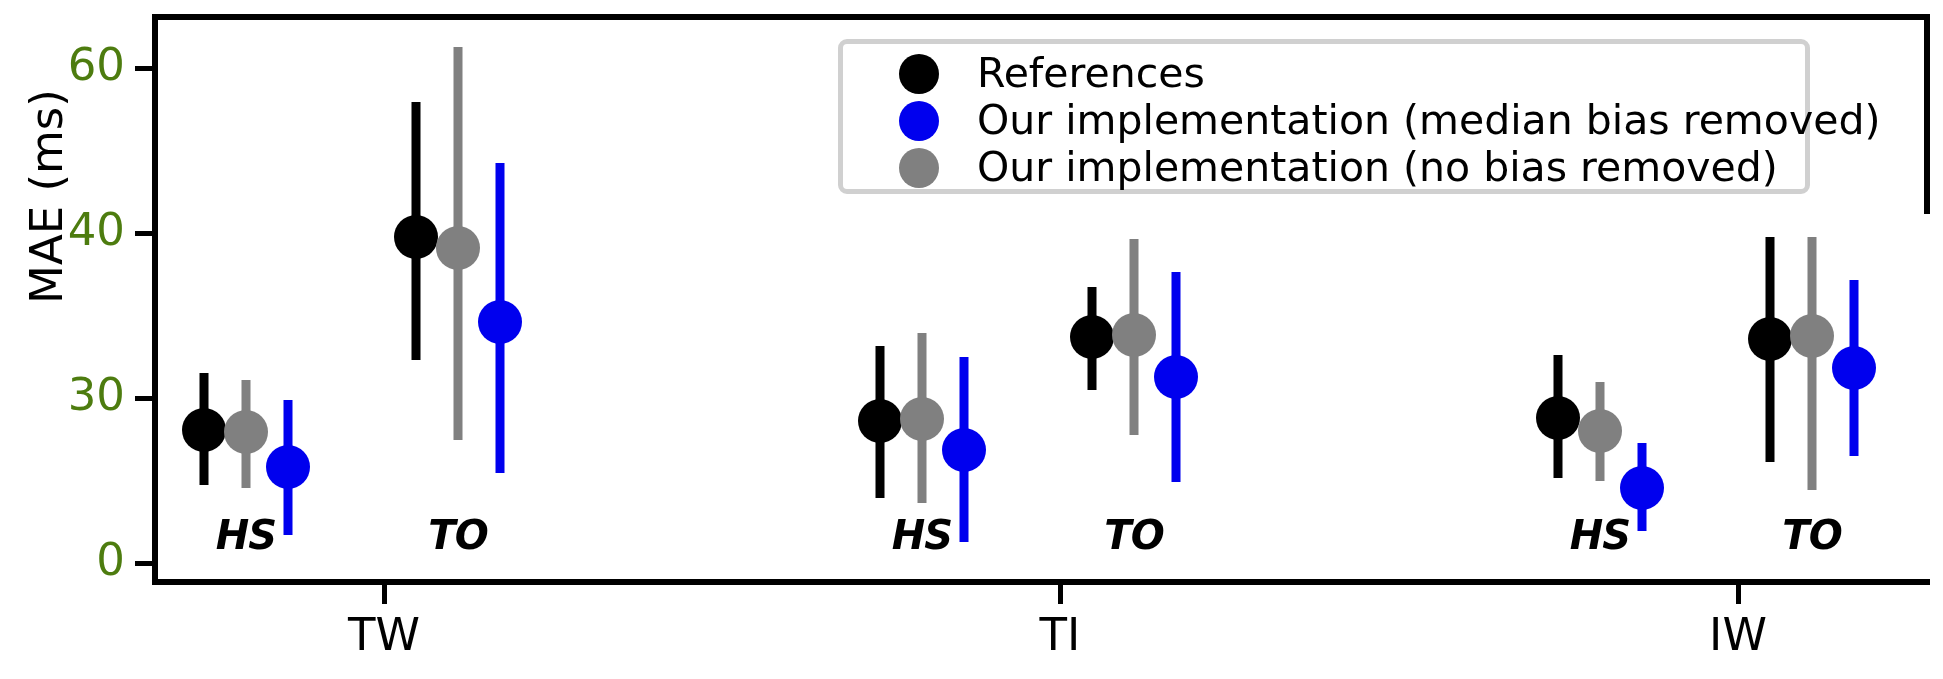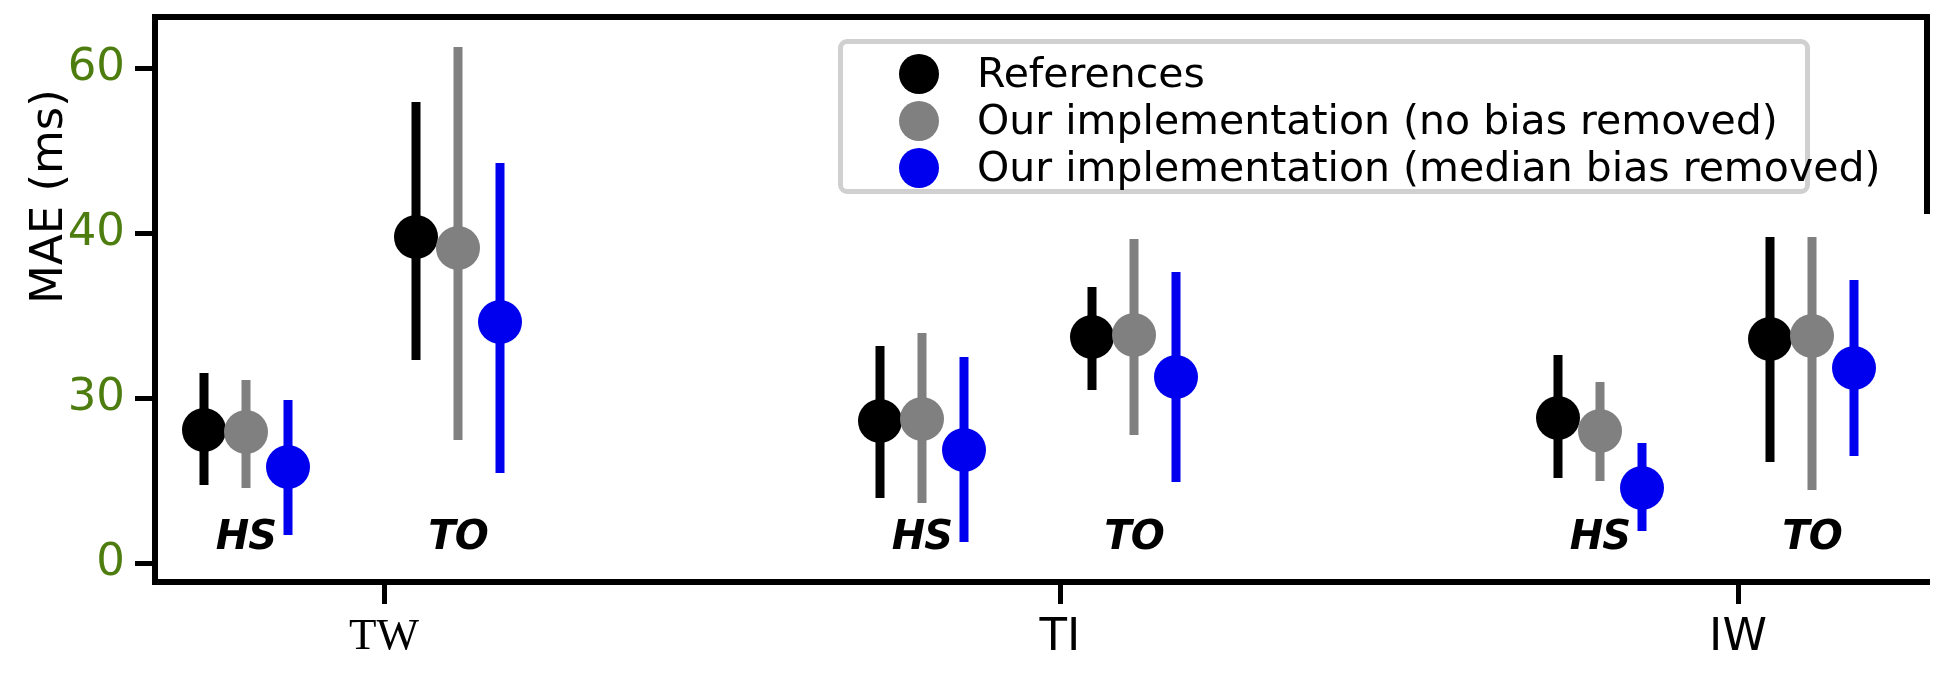--- a/index.html
+++ b/index.html
@@ -55,21 +55,21 @@
       <div class="ytick-label" style="top: 537px;">0</div>
       <div class="ytick-mark" style="top: 396px;"></div>
       <div class="ytick-label" style="top: 372px;">30</div>
       <div class="ytick-mark" style="top: 231px;"></div>
       <div class="ytick-label" style="top: 207px;">40</div>
       <div class="ytick-mark" style="top: 66px;"></div>
       <div class="ytick-label" style="top: 42px;">60</div>
     </div>
   <div id="xticks-layer">
       <div class="xtick-mark" style="left: 382px;"></div>
-      <div class="xtick-label" style="left: 384px; font-family: Liberation Serif, serif;">TW</div>
+      <div class="xtick-label" style="left: 384px;">TW</div>
       <div class="xtick-mark" style="left: 1058px;"></div>
       <div class="xtick-label" style="left: 1060px;">TI</div>
       <div class="xtick-mark" style="left: 1736px;"></div>
       <div class="xtick-label" style="left: 1738px;">IW</div>
     </div>
   <div id="groups-layer">
       <div class="grouplabel" style="left: 246px; top: 512px;">HS</div>
       <div class="grouplabel" style="left: 458px; top: 512px;">TO</div>
       <div class="grouplabel" style="left: 922px; top: 512px;">HS</div>
       <div class="grouplabel" style="left: 1134px; top: 512px;">TO</div>
@@ -114,22 +114,22 @@
       <div class="errbar" style="left: 1854px; top: 280.025px; height: 175.725px; background: rgb(0, 0, 238);"></div>
       <div class="marker" style="left: 1854px; top: 368.3px; background: rgb(0, 0, 238);"></div>
     </div>
 
   <div id="legend">
     <div class="legend-row">
       <span class="legend-dot" style="background: rgb(0, 0, 0);"></span>
       <span class="legend-text">References</span>
     </div>
     <div class="legend-row">
+      <span class="legend-dot" style="background: rgb(0, 0, 238);"></span>
+      <span class="legend-text">Our implementation (median bias removed)</span>
+    </div>
+    <div class="legend-row">
       <span class="legend-dot" style="background: rgb(128, 128, 128);"></span>
       <span class="legend-text">Our implementation (no bias removed)</span>
-    </div>
-    <div class="legend-row">
-      <span class="legend-dot" style="background: rgb(0, 0, 238);"></span>
-      <span class="legend-text">Our implementation (median bias removed)</span>
     </div>
   </div>
 
 </div>
 
 </body></html>

